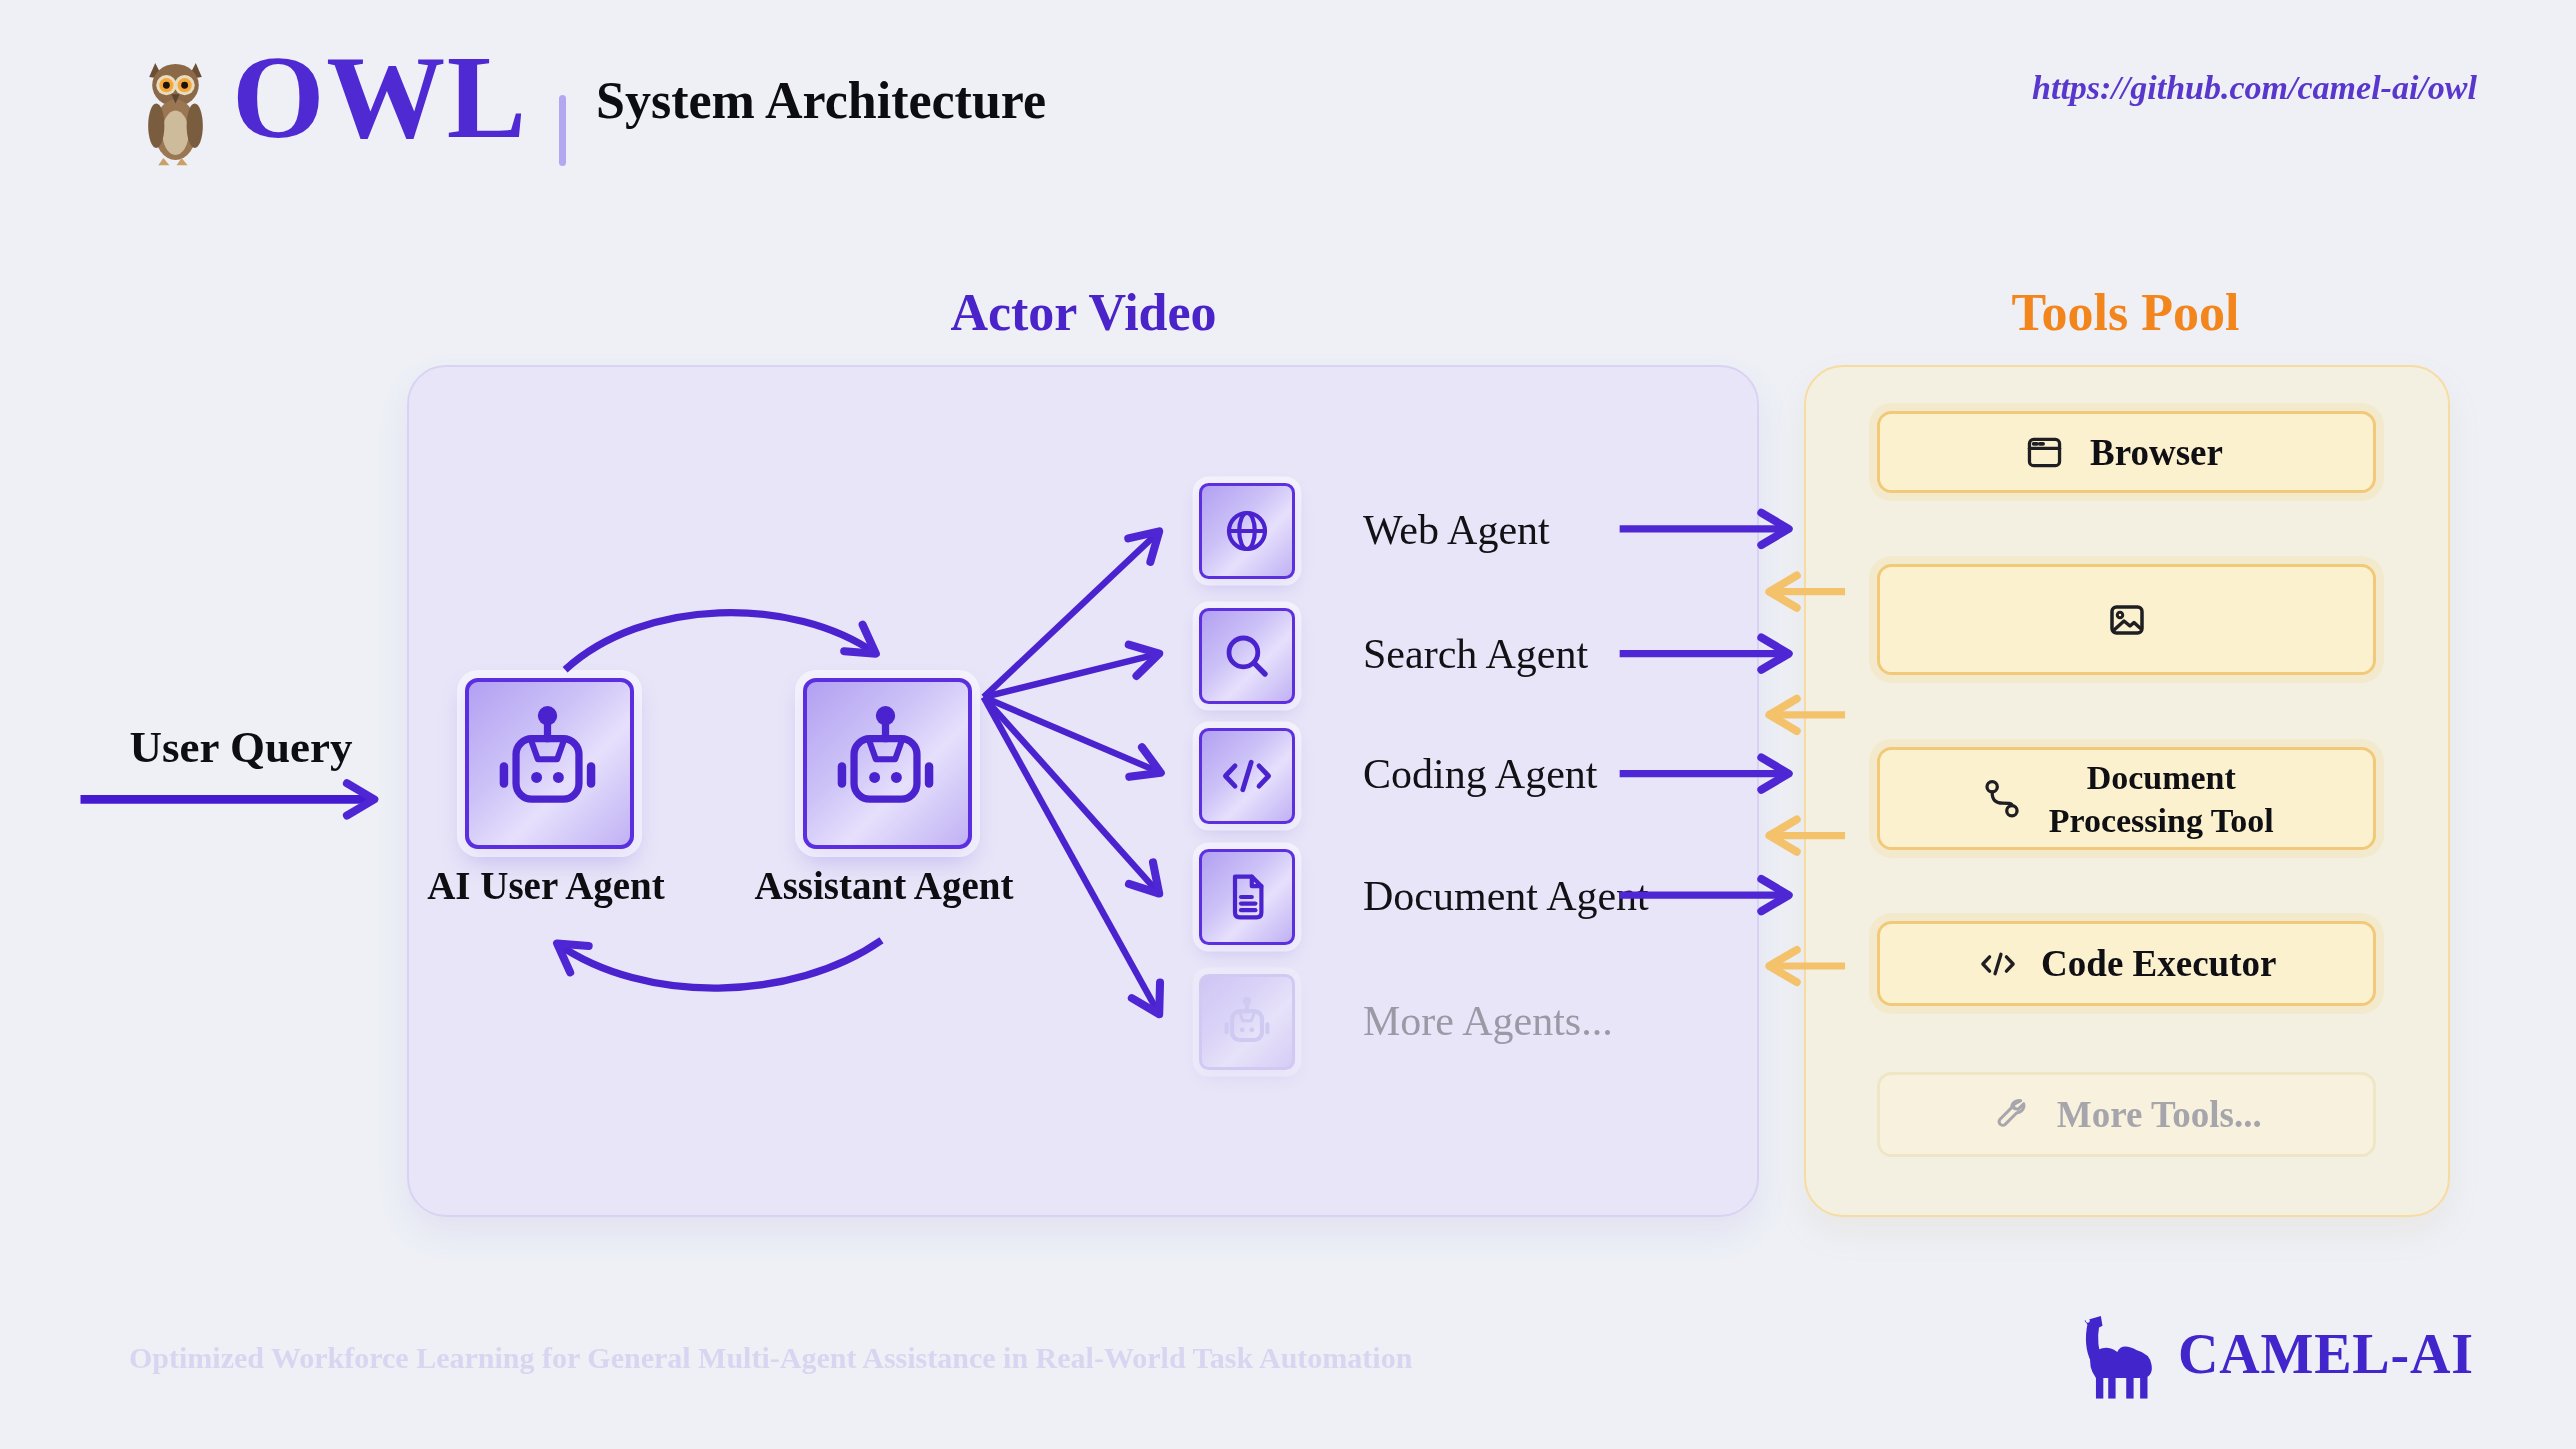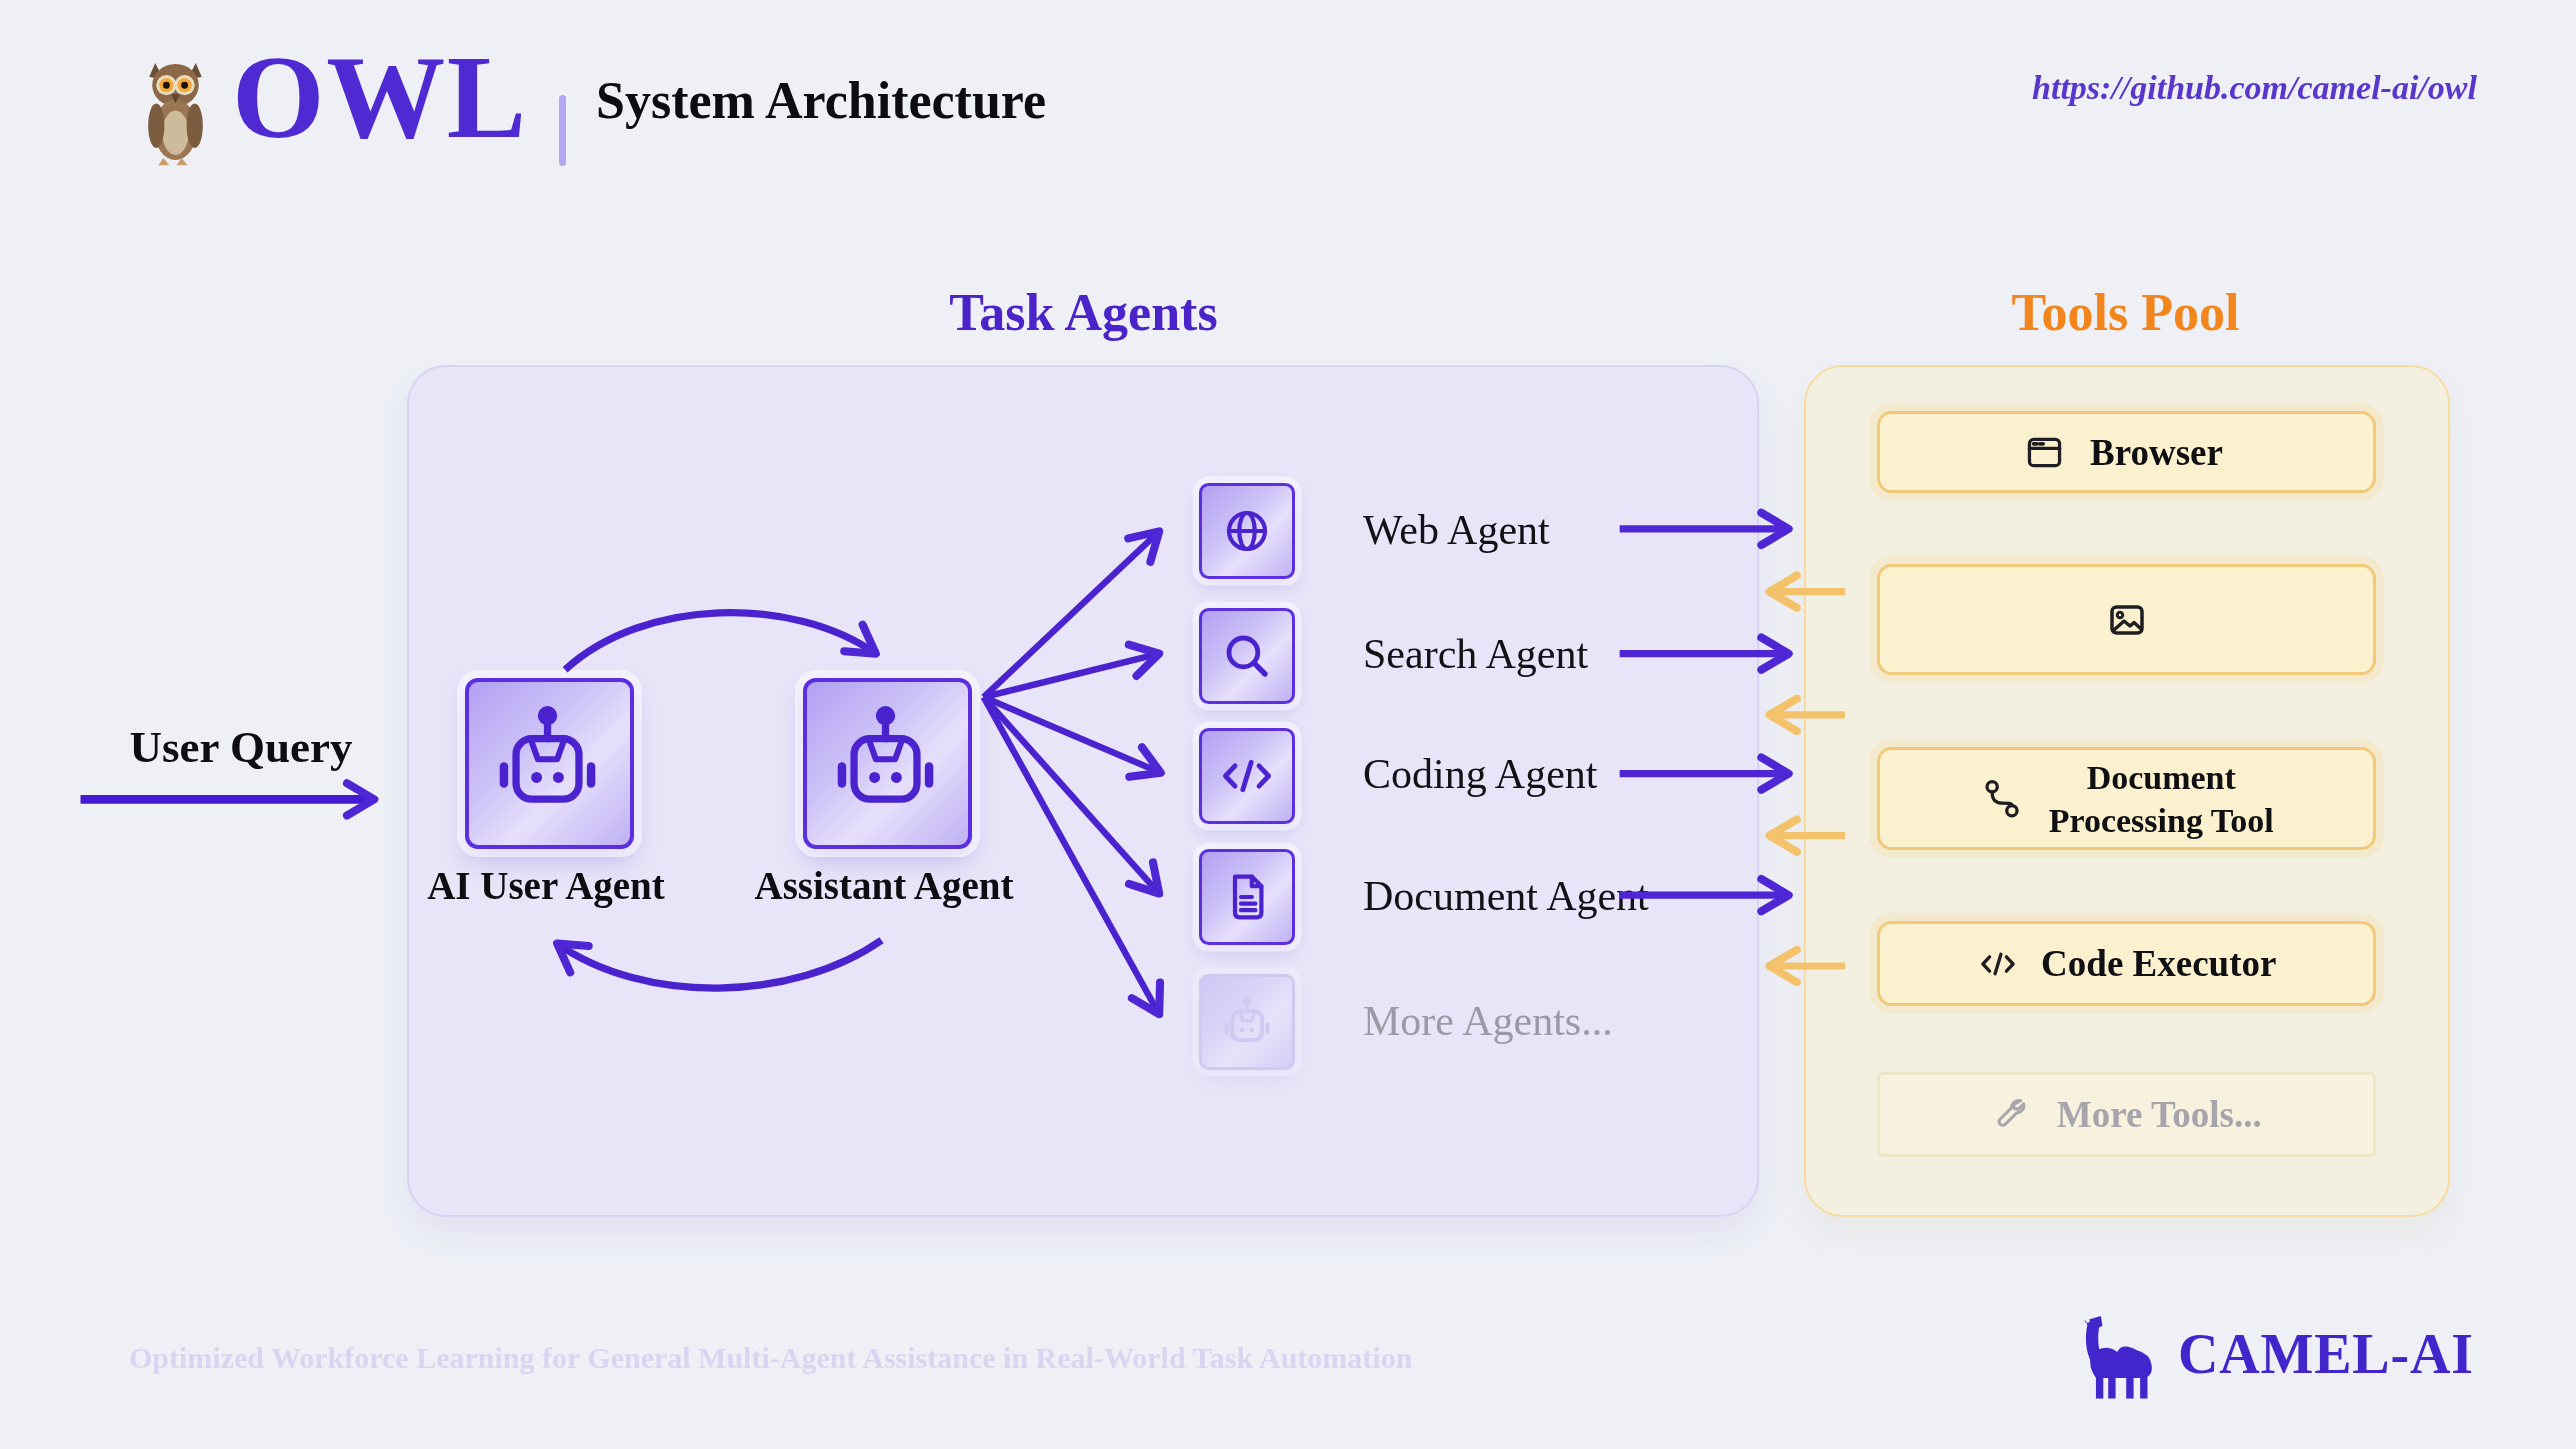--- a/index.html
+++ b/index.html
@@ -43,21 +43,21 @@
   .tile svg{width:60px;height:60px;}
   .tile.muted{opacity:0.45;border-color:#b5abee;}
   .row-label{left:1363px;width:306px;font-size:42px;font-weight:400;color:#111116;}
   .row-label.muted{color:#9b99a6;}
   
   .tool-btn{left:1877px;width:499px;border-radius:14.5px;background:#fbf1cf;border:3.2px solid #f2c979;
     box-shadow:0 0 0 8px rgba(246,222,160,0.30);
     display:flex;align-items:center;justify-content:center;gap:22.5px;box-sizing:border-box;padding:0 22.5px;}
   .tool-btn .t-label{font-size:37px;font-weight:700;color:#101014;}
   .tool-btn .t-lines{text-align:center;font-size:34px;font-weight:700;line-height:43px;color:#101014;}
-  .tool-btn.muted{background:rgba(249,243,219,0.55);border-color:#efe6c6;box-shadow:none;border-radius:6px;}
+  .tool-btn.muted{background:rgba(249,243,219,0.55);border-color:#efe6c6;box-shadow:none;}
   .tool-btn.muted .t-label{color:#a6a5ab;}
   
   #tagline{left:129px;top:1341px;font-size:30px;font-weight:700;color:#d9d5f1;}
   #camel-brand-text{left:2178px;top:1322px;font-size:56px;font-weight:700;color:#4326cb;letter-spacing:0.8px;}
   
   .ic-purple{stroke:#4a23cf;fill:none;stroke-width:7;stroke-linecap:round;stroke-linejoin:round;}
   .ic-purple-fill{fill:#4a23cf;}
   .ic-faded{stroke:#b3aaea;fill:none;stroke-width:7;stroke-linecap:round;stroke-linejoin:round;}
   .ic-faded-fill{fill:#b3aaea;}
   .ic-black{stroke:#1f1f23;fill:none;stroke-width:7;stroke-linecap:round;stroke-linejoin:round;}
@@ -84,21 +84,21 @@
     <path d="M36 39 L44 39 L40 48 Z" fill="#5a4630"></path>
     <path d="M28 102 l-5 7 h11 Z" fill="#c9a06a"></path>
       <path d="M46 102 l-5 7 h11 Z" fill="#c9a06a"></path>
   </svg>
 </div>
 <div class="abs" id="brand-text">OWL</div>
 <div class="abs" id="header-divider"></div>
 <div class="abs" id="page-title">System Architecture</div>
 <div class="abs" id="repo-url">https://github.com/camel-ai/owl</div>
 
-<div class="abs" id="actor-title">Task Agents</div>
+<div class="abs" id="actor-title">Actor Video</div>
 <div class="abs" id="tools-title">Tools Pool</div>
 
 <div class="abs" id="actor-panel"></div>
 <div class="abs" id="tools-panel"></div>
 
 <div class="abs" id="user-query-label">User Query</div>
 
 <div class="abs agent-card" id="user-card">
   <svg viewBox="0 0 100 100">
     <circle cx="50" cy="13" r="8" class="ic-purple-fill"></circle>

